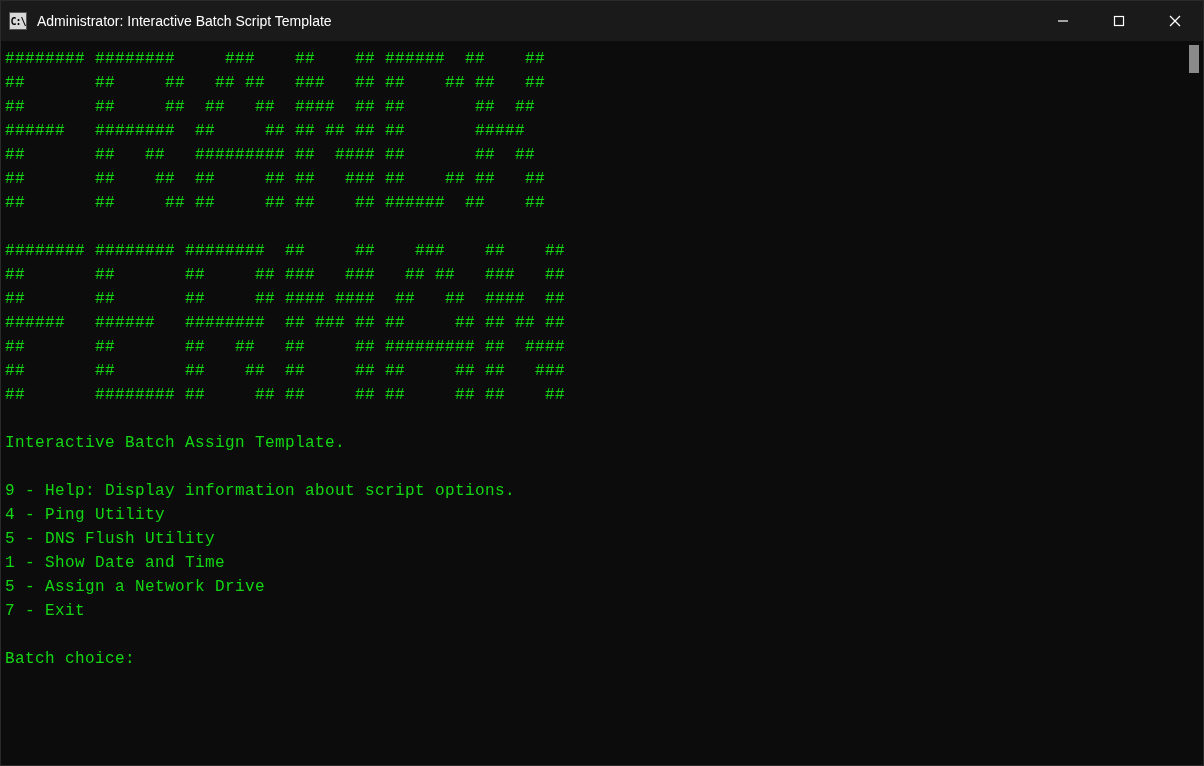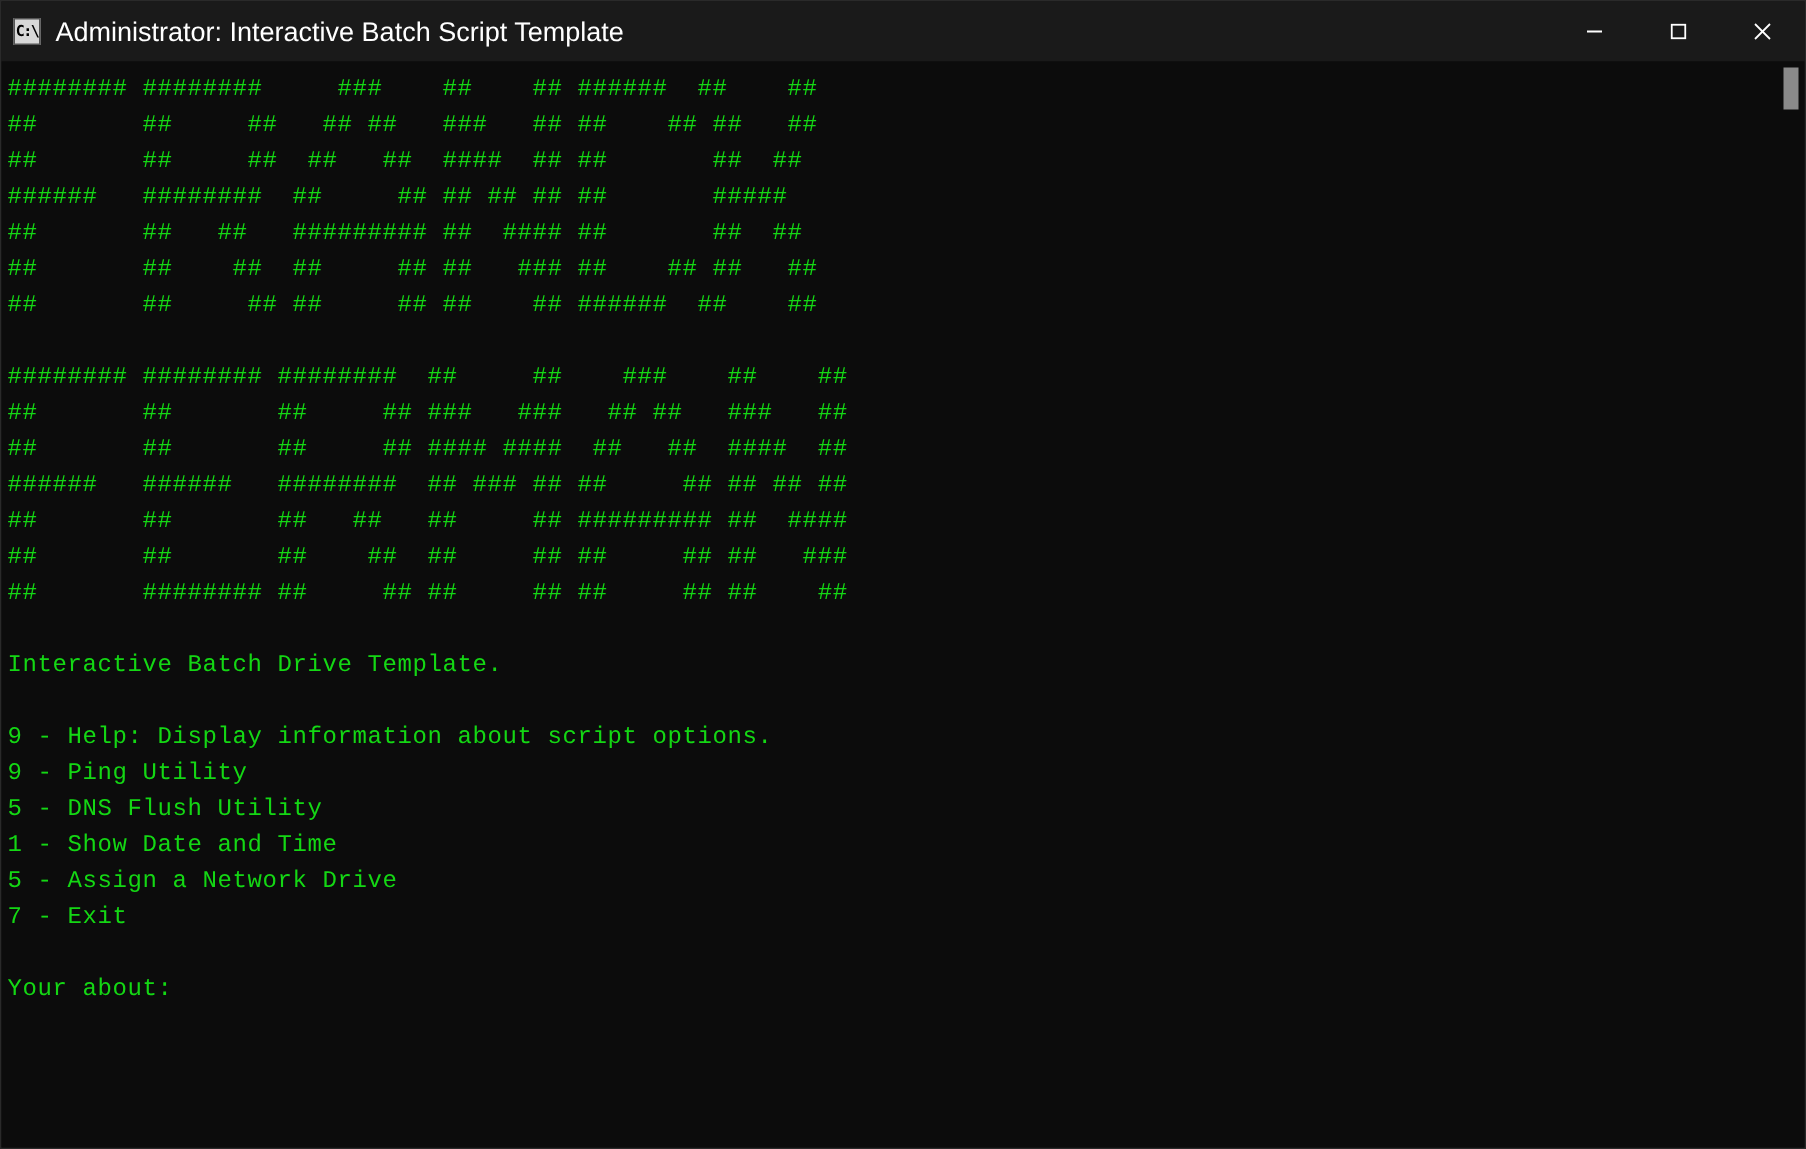--- a/index.html
+++ b/index.html
@@ -36,21 +36,21 @@
       display: flex;
       align-items: center;
       justify-content: center;
       font-family: Consolas, monospace;
       font-weight: bold;
       border: 1px solid #555;
       letter-spacing: -1px;
     }
     .titlebar-text {
       color: #ffffff;
-      font-size: 18px;
+      font-size: 14px;
       font-family: 'Segoe UI', Arial, sans-serif;
       font-weight: 400;
     }
     .titlebar-controls {
       margin-left: auto;
       display: flex;
       height: 100%;
     }
     .titlebar-btn {
       width: 56px;
@@ -130,28 +130,28 @@
 ##       ##     ## ##     ## ##    ## ######  ##    ##
 
 ######## ######## ########  ##     ##    ###    ##    ##
 ##       ##       ##     ## ###   ###   ## ##   ###   ##
 ##       ##       ##     ## #### ####  ##   ##  ####  ##
 ######   ######   ########  ## ### ## ##     ## ## ## ##
 ##       ##       ##   ##   ##     ## ######### ##  ####
 ##       ##       ##    ##  ##     ## ##     ## ##   ###
 ##       ######## ##     ## ##     ## ##     ## ##    ##</span>
 
-<span>Interactive Batch Drive Template.</span>
+<span>Interactive Batch Assign Template.</span>
 
 <span>9 - Help: Display information about script options.</span>
-<span>9 - Ping Utility</span>
+<span>4 - Ping Utility</span>
 <span>5 - DNS Flush Utility</span>
 <span>1 - Show Date and Time</span>
 <span>5 - Assign a Network Drive</span>
 <span>7 - Exit</span>
 
-<span>Your about:</span></pre>
+<span>Batch choice:</span></pre>
 
     <div class="scrollbar-track">
       <div class="scrollbar-thumb"></div>
     </div>
   </div>
 </div>
 
 </body></html>

